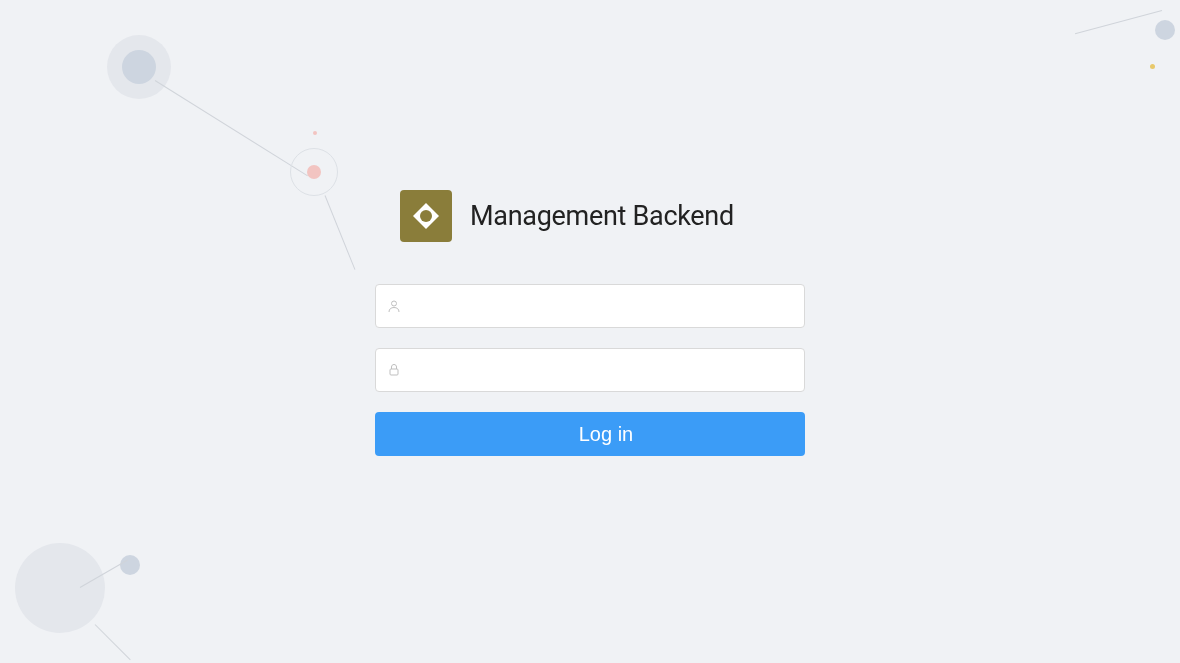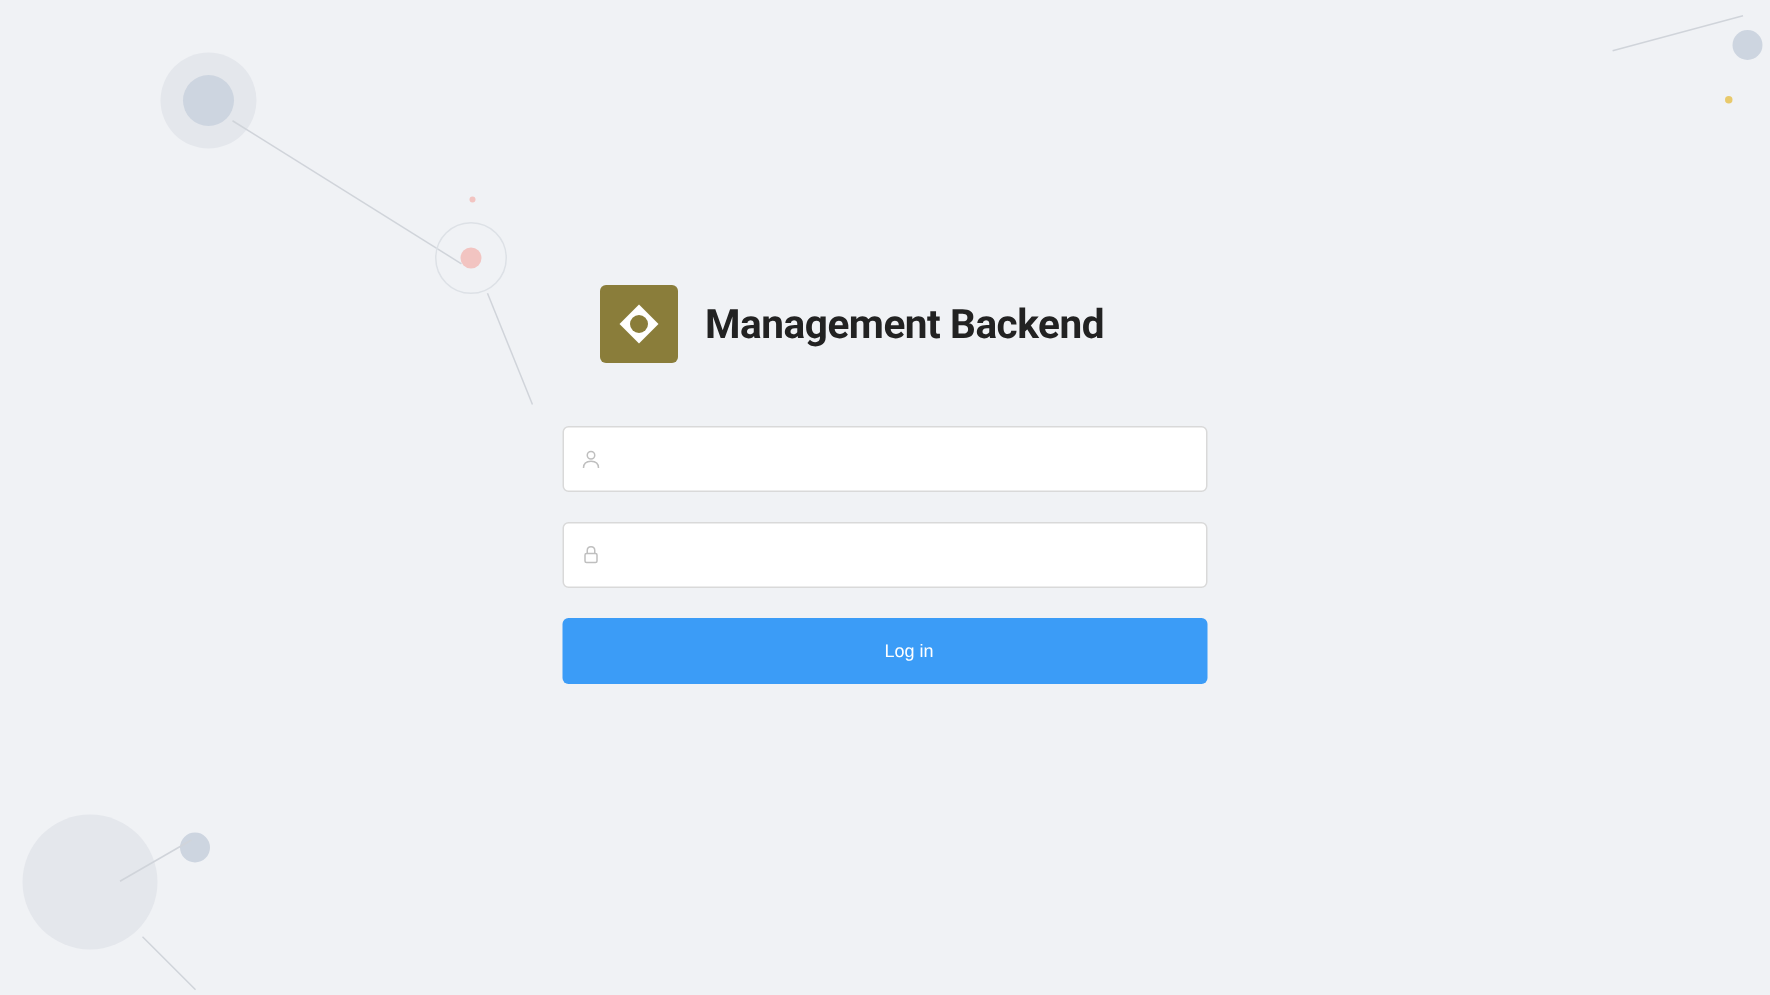--- a/index.html
+++ b/index.html
@@ -185,21 +185,21 @@
       height: 52px;
       background: #8a7d3a;
       border-radius: 4px;
       display: flex;
       align-items: center;
       justify-content: center;
     }
     
     .app-title {
       font-size: 27px;
-      font-weight: 700;
+      font-weight: 400;
       color: #222;
       letter-spacing: -0.3px;
     }
     
     .input-wrapper {
       position: relative;
       margin-bottom: 20px;
     }
     
     .input-field {
@@ -226,21 +226,21 @@
       height: 14px;
     }
     
     .login-button {
       width: 100%;
       height: 44px;
       background: #3b9cf7;
       color: #fff;
       border: none;
       border-radius: 4px;
-      font-size: 12px;
+      font-size: 20px;
       cursor: pointer;
       padding-left: 32px;
     }
   </style>
 </head>
 <body>
 
 <div class="bg-circle-1">
   <div class="bg-circle-1-inner"></div>
 </div>

